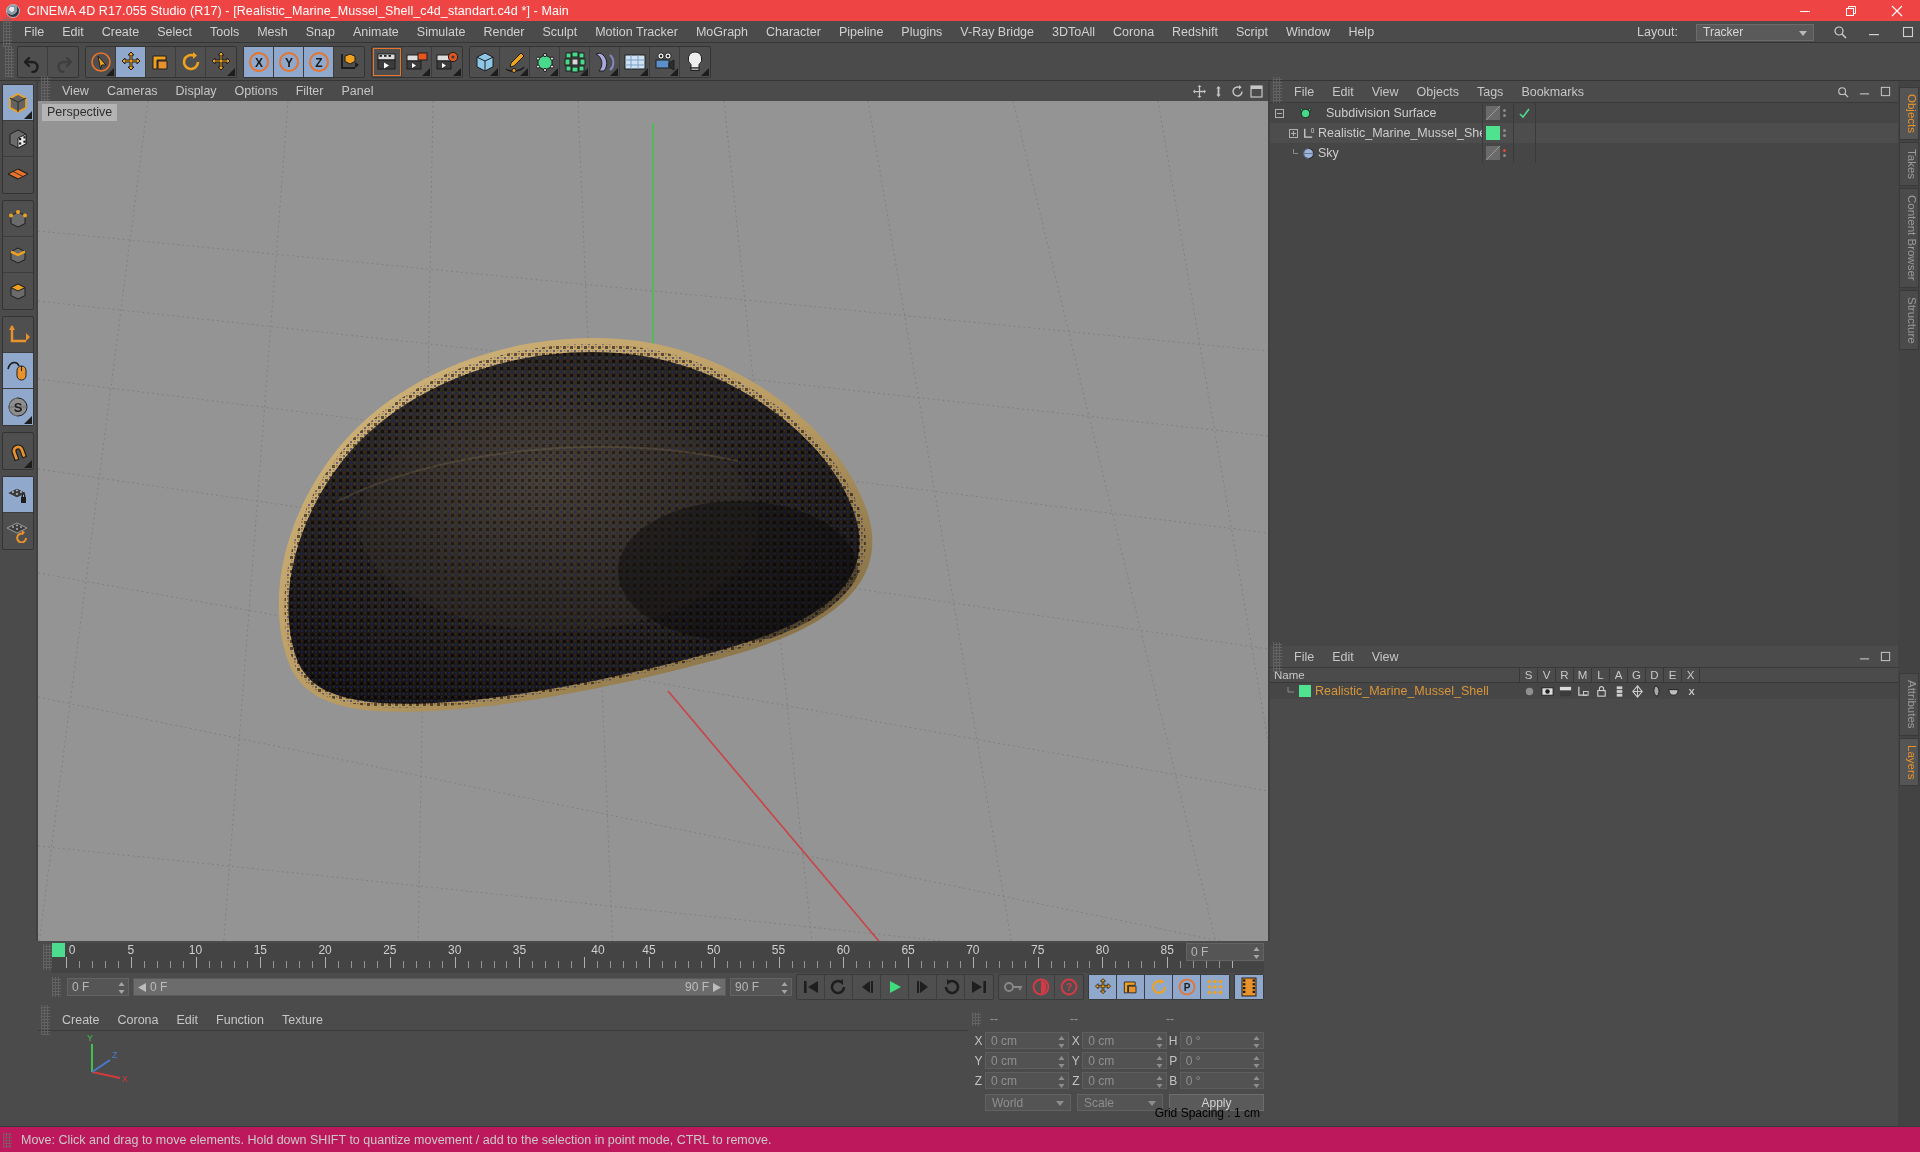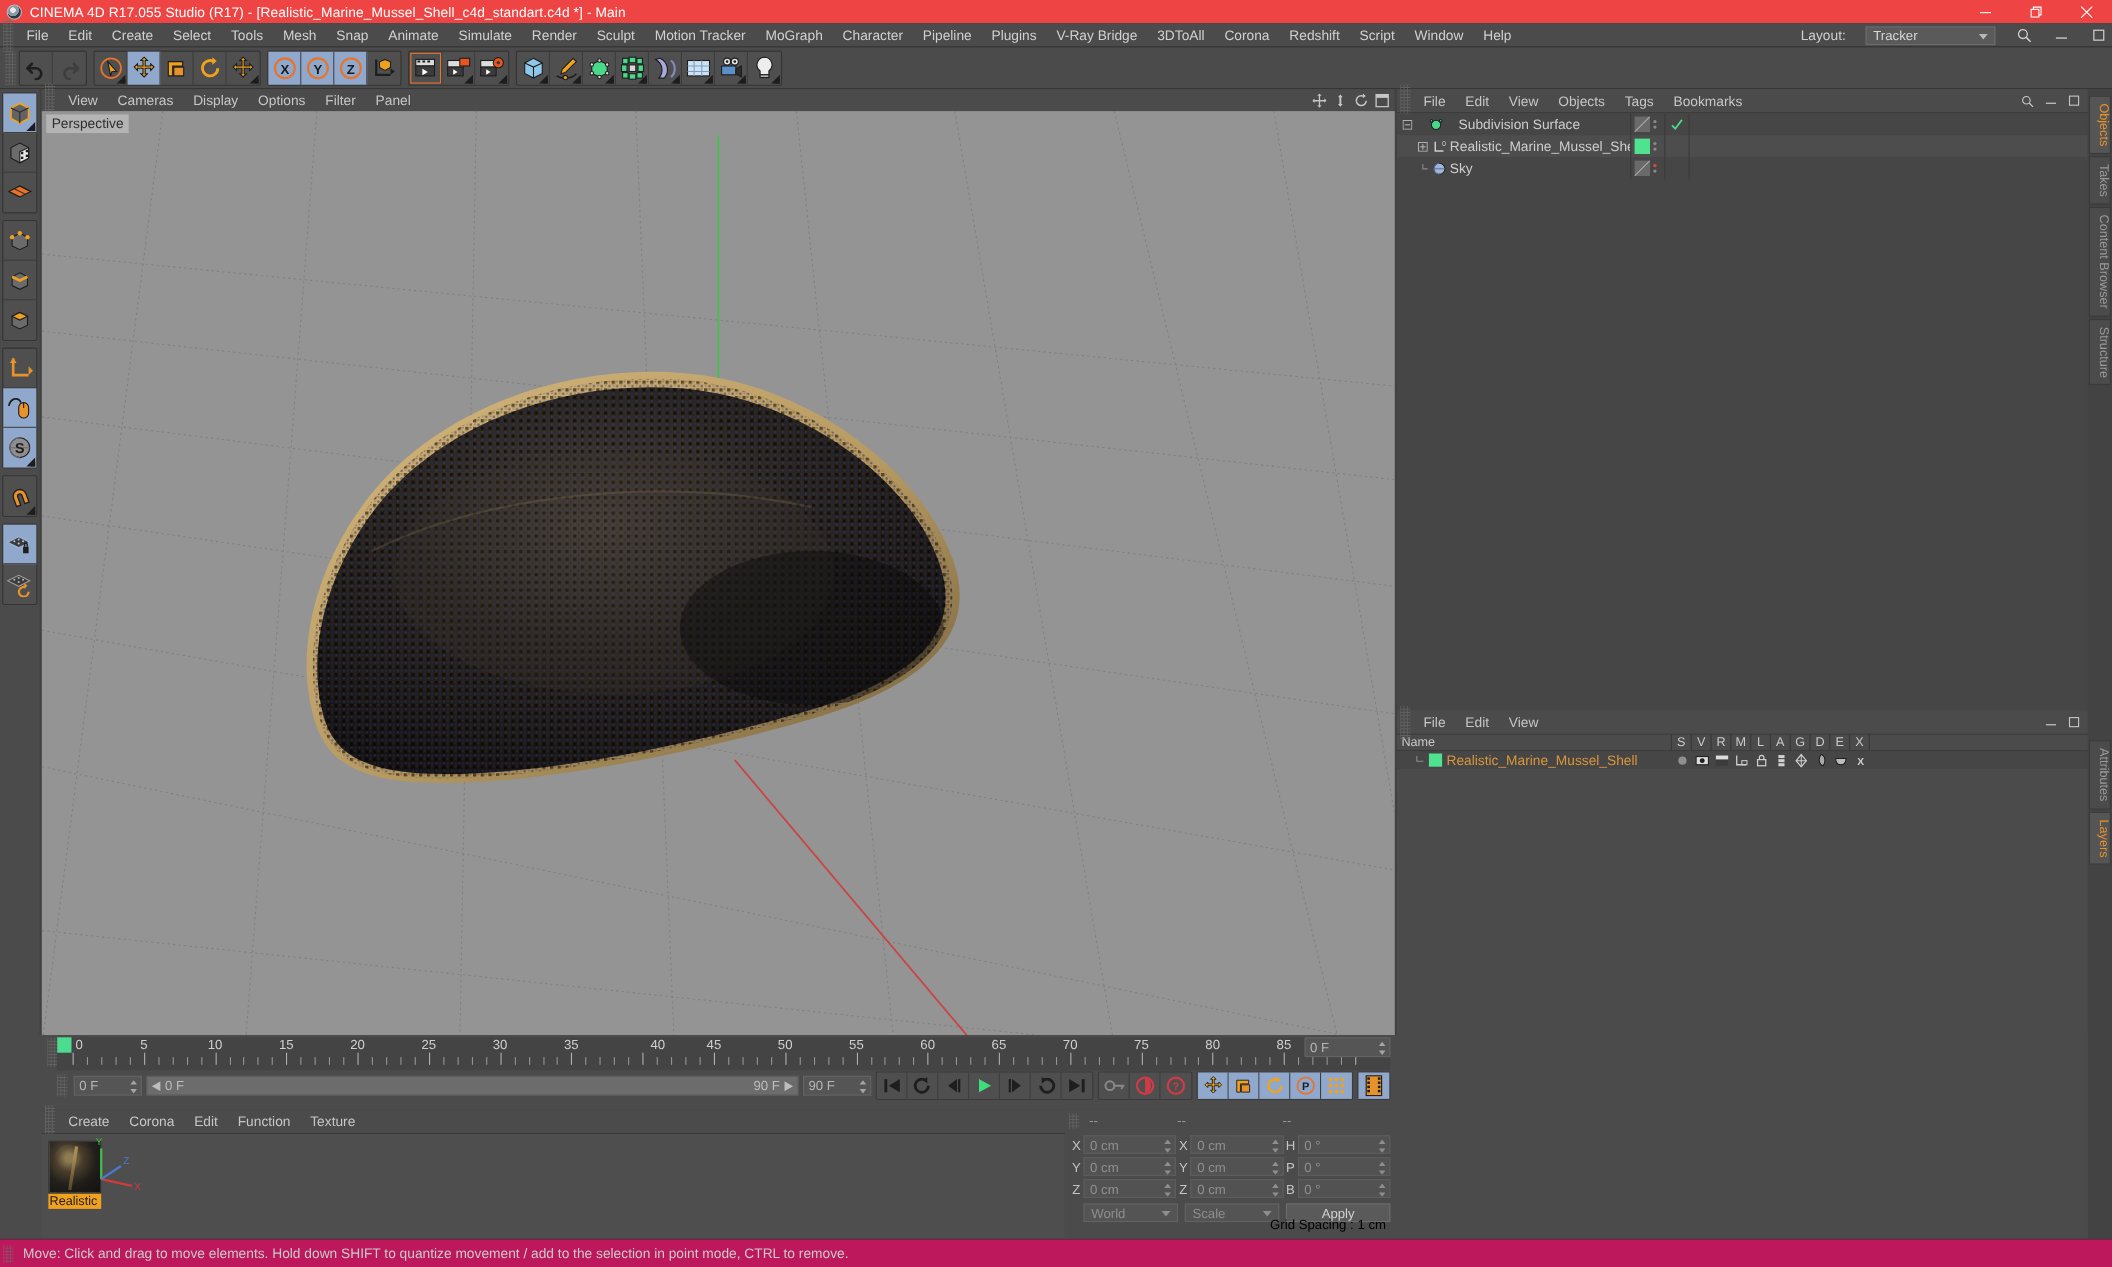--- a/index.html
+++ b/index.html
@@ -1260,29 +1260,20 @@
       <div class="panelhdr">
         <div class="grip"></div>
         <div id="matmenu" style="display:flex">
             <div class="mi">Create</div>
             <div class="mi">Corona</div>
             <div class="mi">Edit</div>
             <div class="mi">Function</div>
             <div class="mi">Texture</div>
           </div>
       </div>
-      <div class="matlist" id="matlist">
-          <div class="matchip">
-            <div class="matsphere">
-              <div class="ball"></div>
-              <div class="streak"></div>
-            </div>
-            <div class="matname">Realistic</div>
-          </div>
-        </div>
     </div>
 
     <div class="coordmgr">
       <div class="cmhdr">
         <div class="grip" style="height:14px;margin-left:2px"></div>
         <span style="width:86px;padding-left:6px">--</span>
         <span style="width:96px">--</span>
         <span>--</span>
       </div>
 

